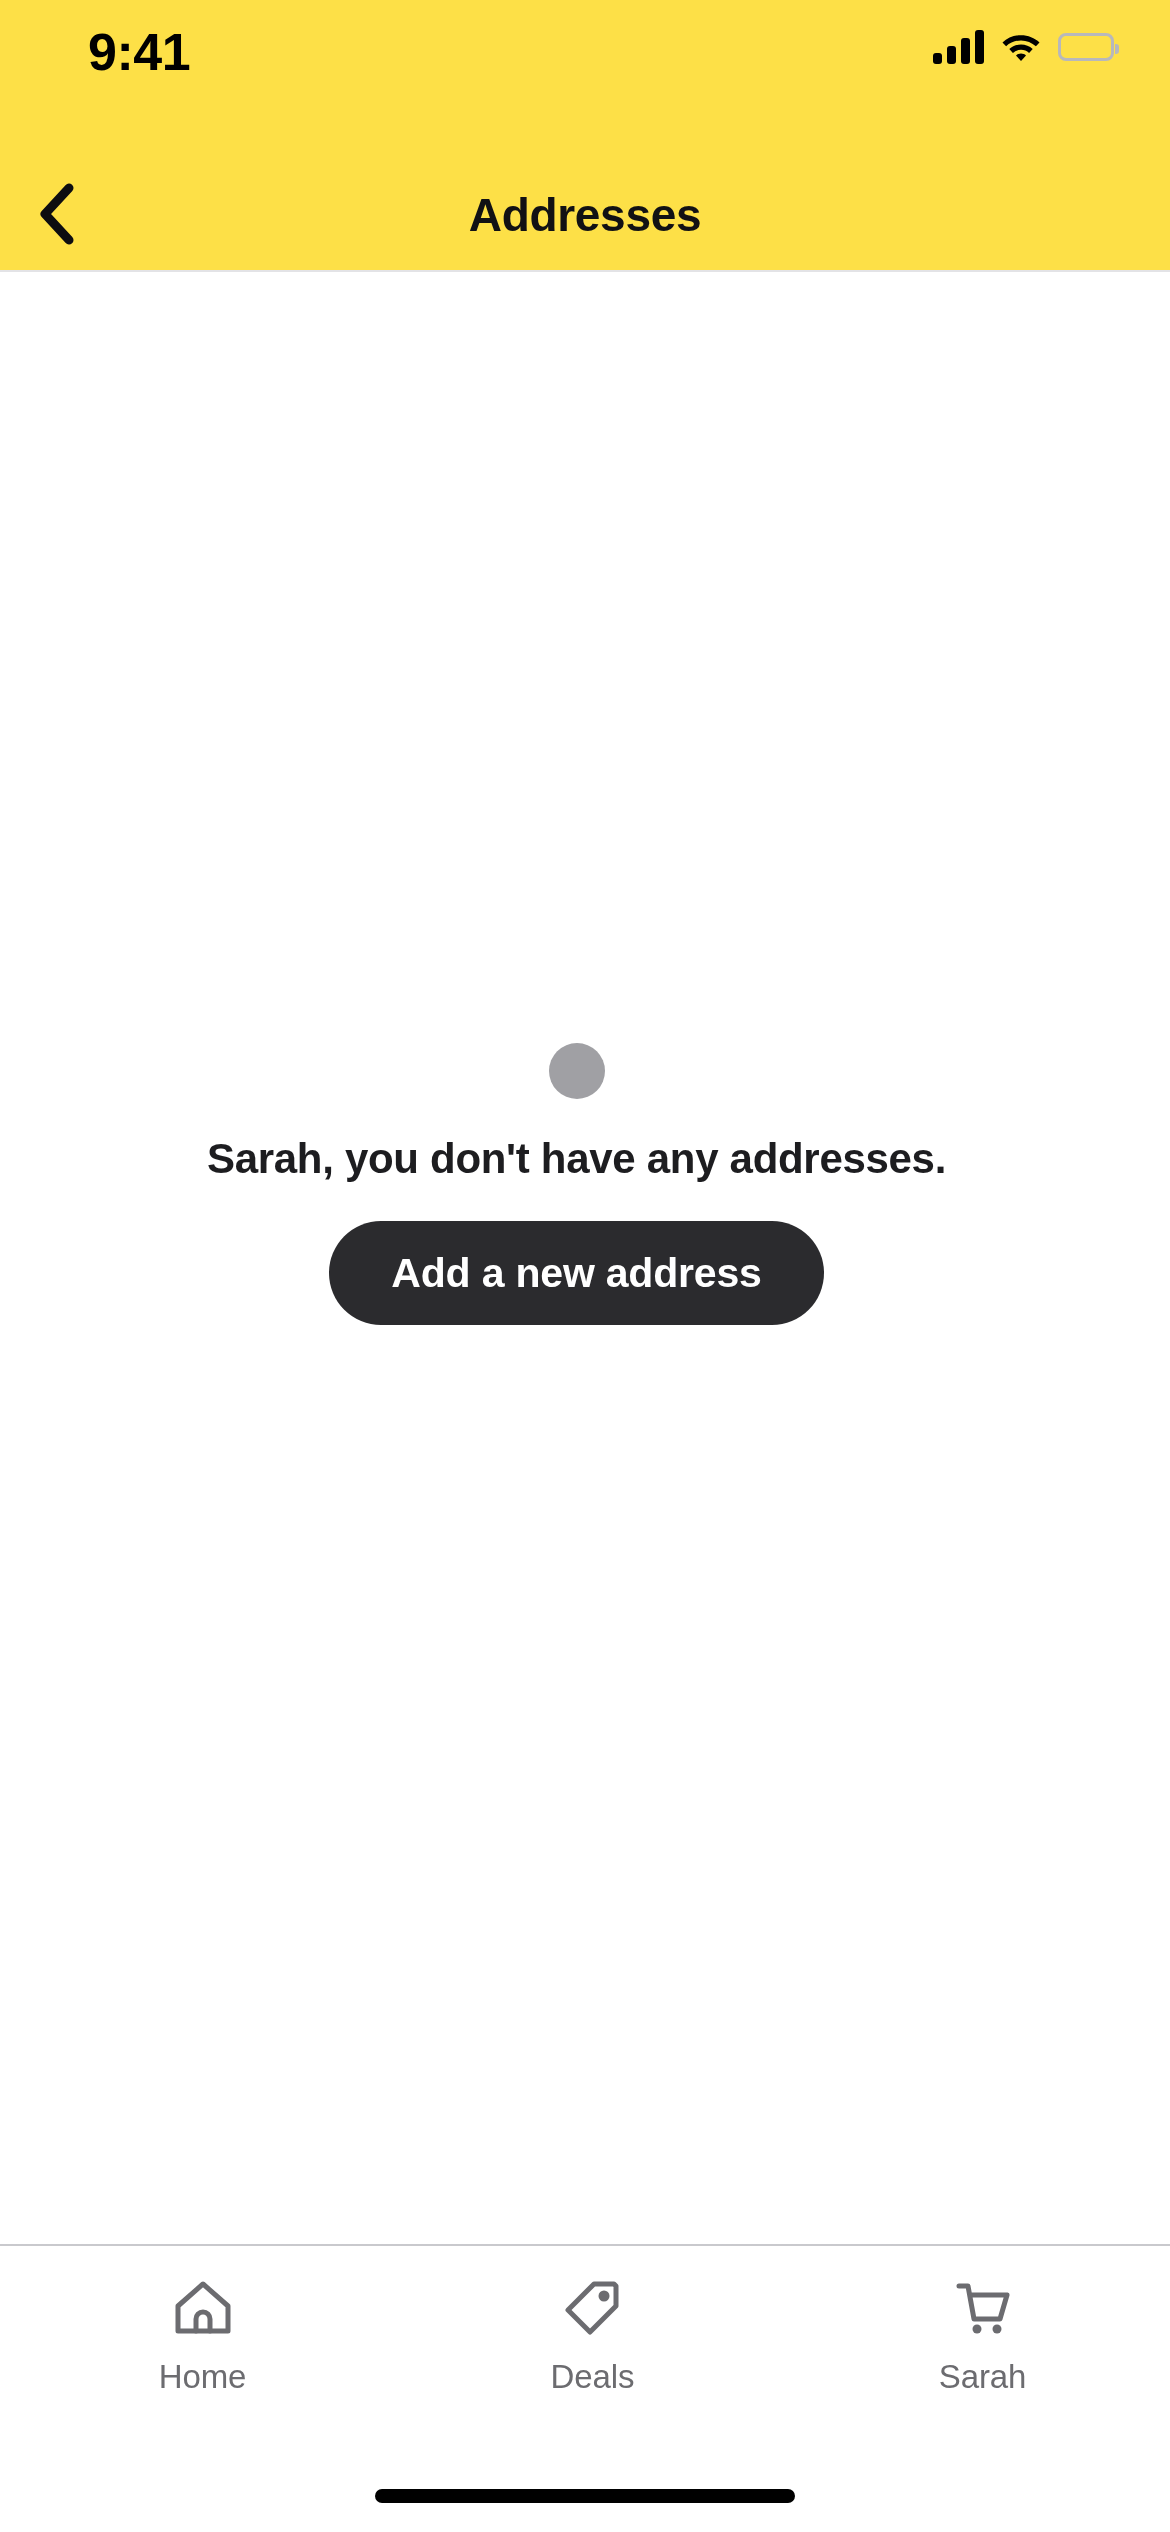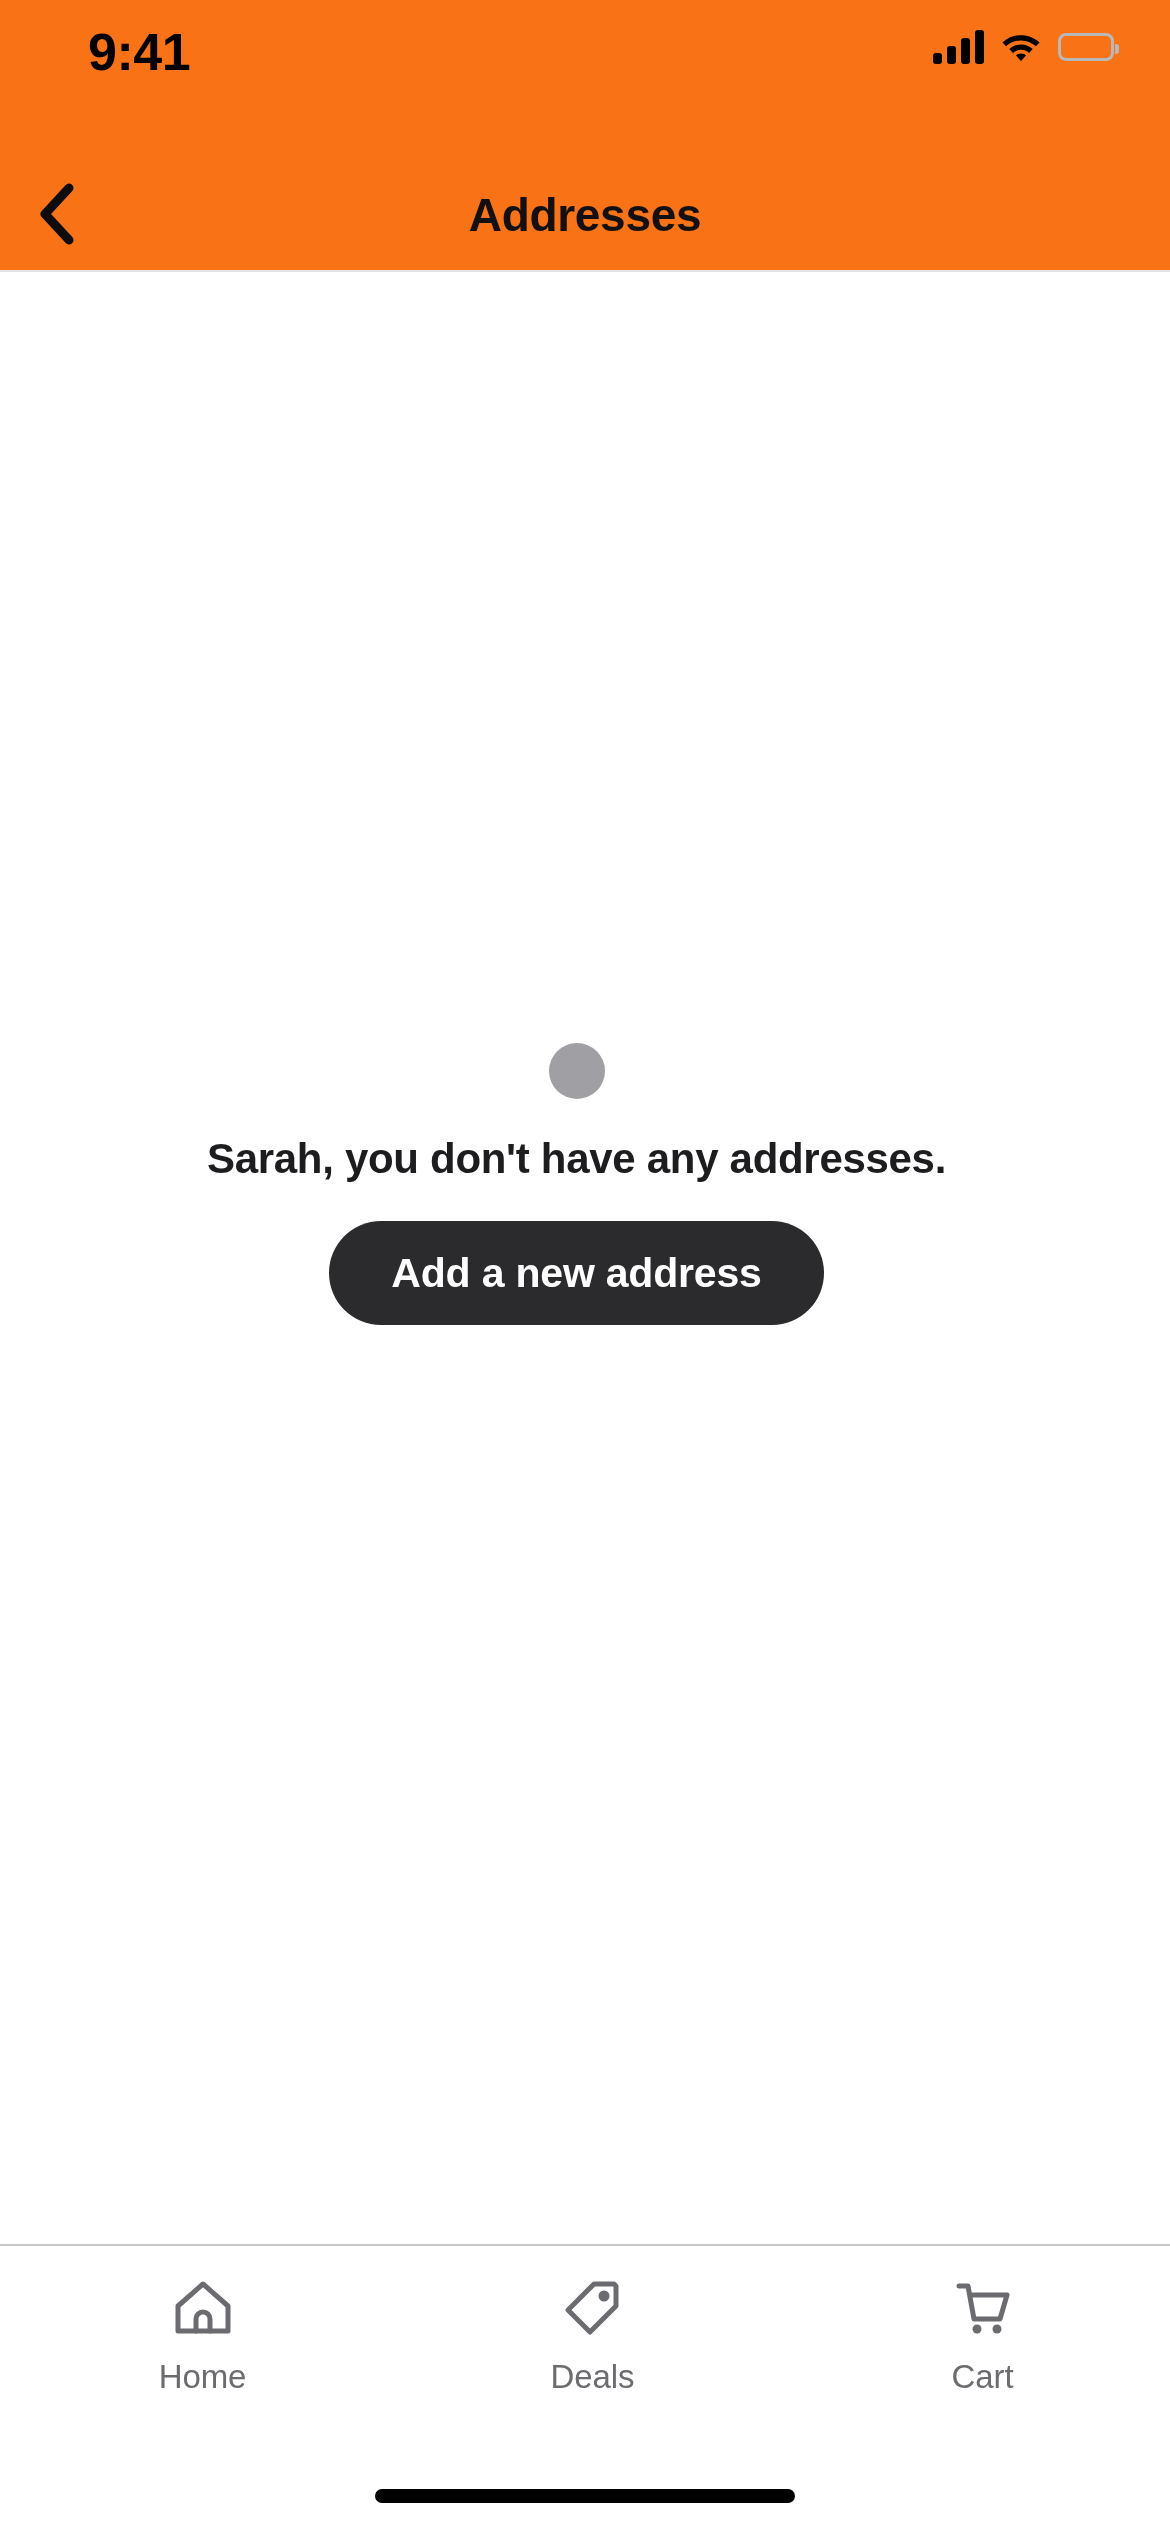--- a/index.html
+++ b/index.html
@@ -11,21 +11,21 @@
     height: 2532px;
     background: #ffffff;
     font-family: "Liberation Sans", sans-serif;
     -webkit-font-smoothing: antialiased;
     overflow: hidden;
   }
   .phone {
     position: relative;
     width: 1170px;
     height: 2532px;
-    background: #f97316;
+    background: #fde047;
     display: flex;
     flex-direction: column;
   }
 
   
   .status-bar {
     position: relative;
     height: 160px;
     flex: 0 0 160px;
     display: flex;
@@ -321,21 +321,21 @@
 
 
     <button class="tab-item">
       <span class="tab-icon-wrap">
         <svg width="62" height="58" viewBox="0 0 62 58" aria-hidden="true">
           <path d="M7 7 L16 7 L22 40 L48 40 L55 16 L18 16" fill="none" stroke="#6c6c70" stroke-width="5" stroke-linejoin="round" stroke-linecap="round"></path>
           <circle cx="25" cy="50" r="4.5" fill="#6c6c70"></circle>
           <circle cx="45" cy="50" r="4.5" fill="#6c6c70"></circle>
         </svg>
       </span>
-      <span class="tab-label">Cart</span>
+      <span class="tab-label">Sarah</span>
     </button>
 
   </div>
 
   <div class="home-indicator-area">
     <div class="home-indicator"></div>
   </div>
 
 </div>
 

